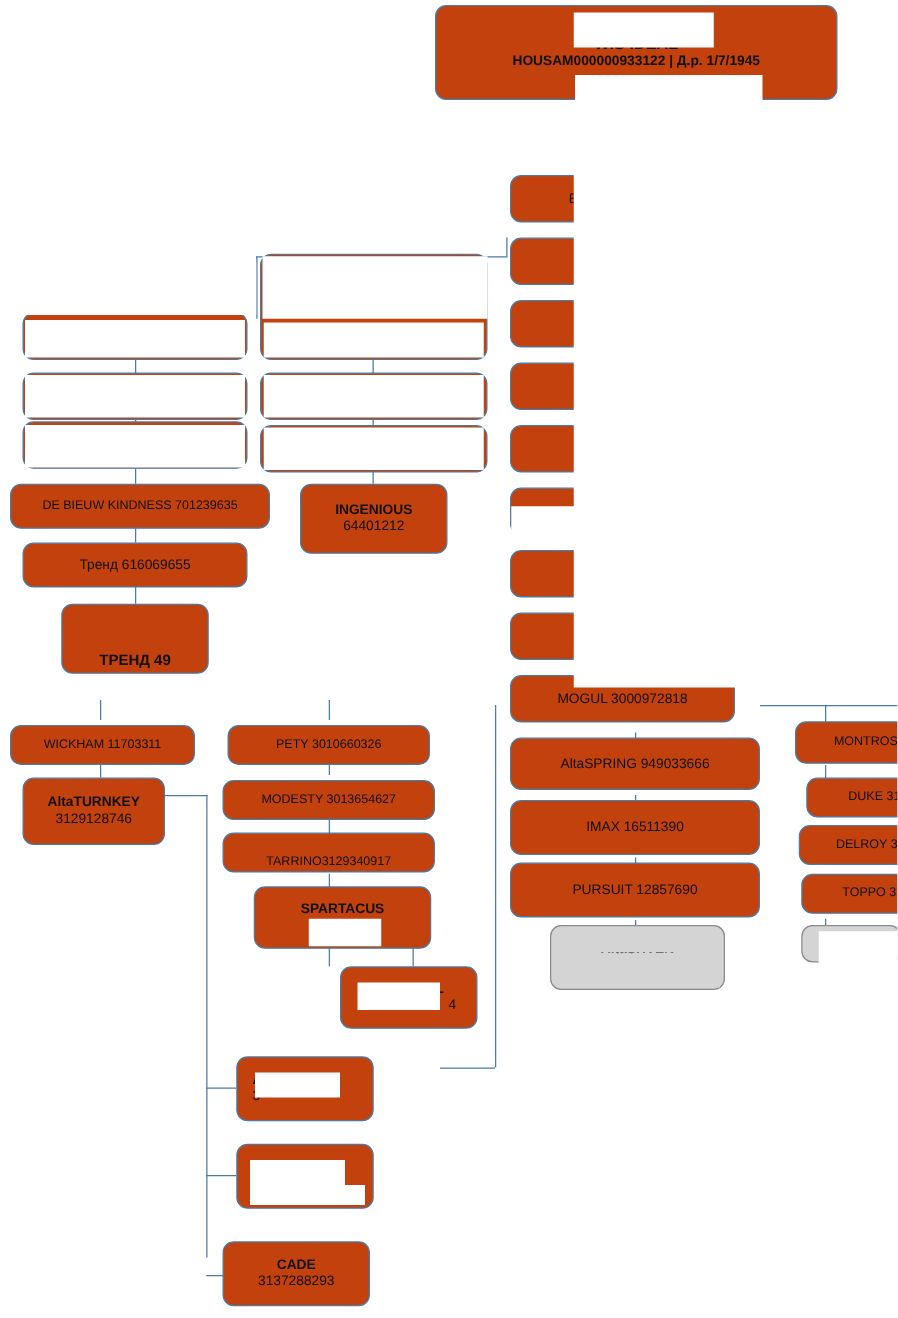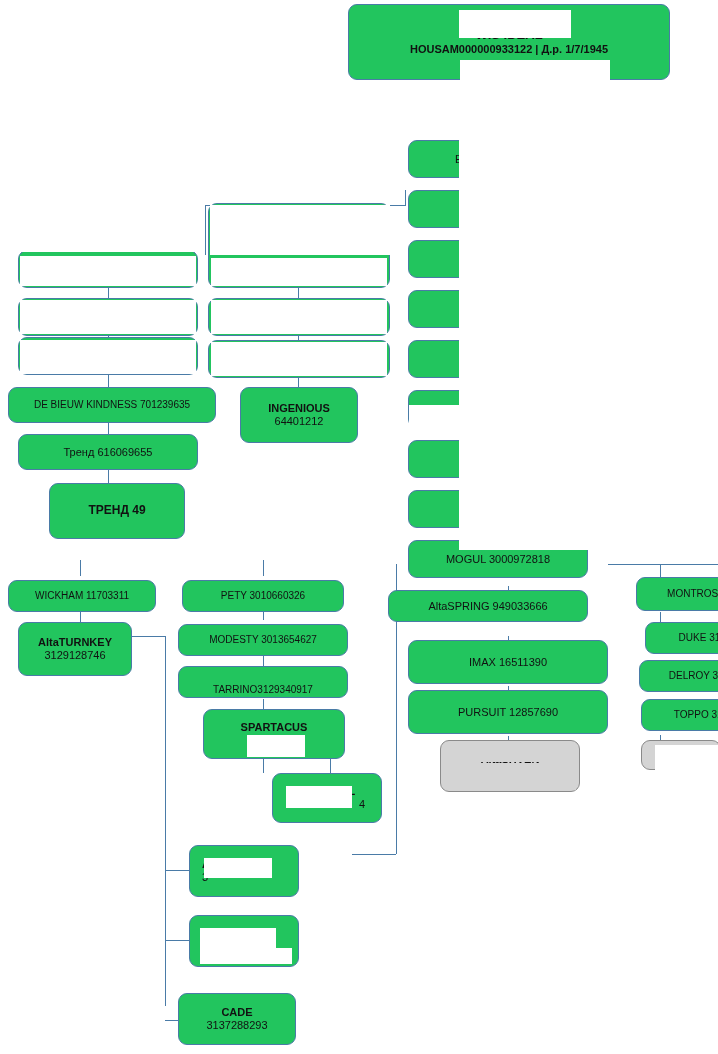--- a/index.html
+++ b/index.html
@@ -14,21 +14,21 @@
     height: 1054px;
     background: #ffffff;
     font-family: "Liberation Sans", sans-serif;
     overflow: hidden;
   }
   .node {
     position: absolute;
     box-sizing: border-box;
     border: 1px solid #4a7ba7;
     border-radius: 9px;
-    background: #22c55e;
+    background: #c2410c;
     display: flex;
     flex-direction: column;
     align-items: center;
     justify-content: center;
     text-align: center;
     color: #111111;
     line-height: 1.15;
     padding: 2px 4px;
     overflow: hidden;
     z-index: 3;
@@ -170,21 +170,21 @@
   </div>
 
   <div class="node single sz-11" style="left:408px; top:490px; width:200px; height:38px;">
     <div class="n-title"></div>
   </div>
 
   <div class="node single sz-11" style="left:408px; top:540px; width:180px; height:38px;">
     <div class="n-title">MOGUL 3000972818</div>
   </div>
 
-  <div class="node single sz-11" style="left:388px; top:590px; width:200px; height:32px;">
+  <div class="node single sz-11" style="left:408px; top:590px; width:200px; height:42px;">
     <div class="n-title">AltaSPRING 949033666</div>
   </div>
 
   <div class="node single sz-11" style="left:408px; top:640px; width:200px; height:44px;">
     <div class="n-title">IMAX 16511390</div>
   </div>
 
   <div class="node single sz-11" style="left:408px; top:690px; width:200px; height:44px;">
     <div class="n-title">PURSUIT 12857690</div>
   </div>
@@ -215,21 +215,21 @@
   </div>
 
   <div class="node single sz-10" style="left:8px; top:387px; width:208px; height:36px;">
     <div class="n-title">DE BIEUW KINDNESS 701239635</div>
   </div>
 
   <div class="node single sz-11" style="left:18px; top:434px; width:180px; height:36px;">
     <div class="n-title">Тренд 616069655</div>
   </div>
 
-  <div class="node sz-12" style="left:49px; top:483px; width:136px; height:56px;">
+  <div class="node sz-12" style="left:49px; top:483px; width:118px; height:56px;justify-content:flex-end;">
     <div class="n-title">ТРЕНД 49</div>
     <div class="n-sub"></div>
   </div>
 
   <div class="node sz-11" style="left:240px; top:387px; width:118px; height:56px;">
     <div class="n-title">INGENIOUS</div>
     <div class="n-sub">64401212</div>
   </div>
 
   <div class="node single sz-10" style="left:8px; top:580px; width:148px; height:32px;">

